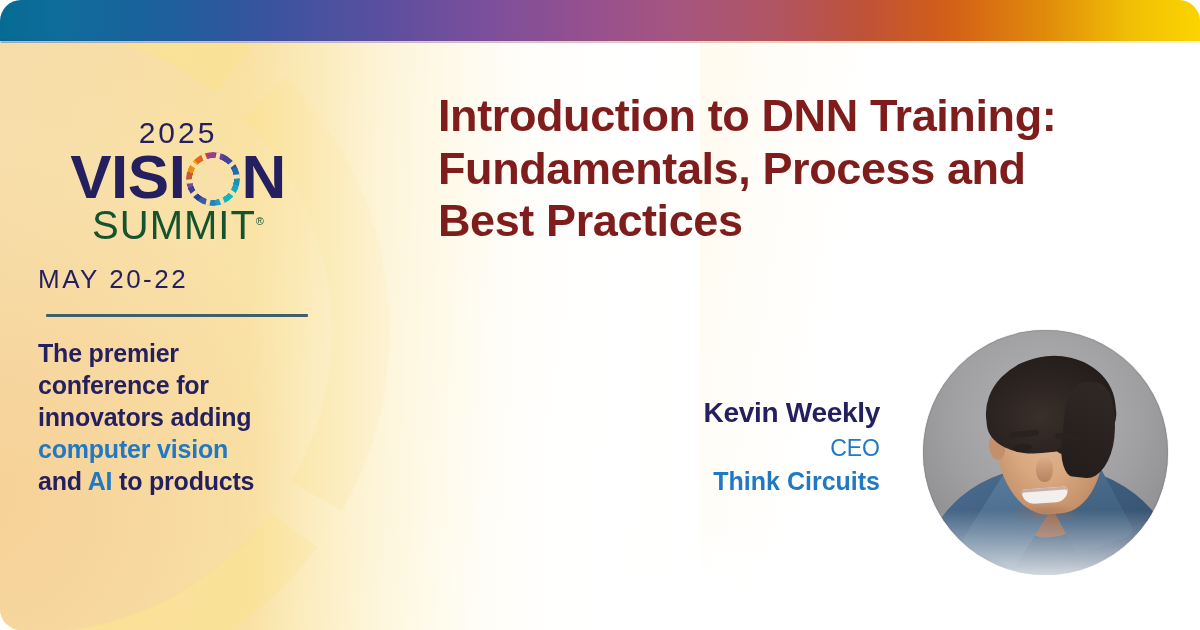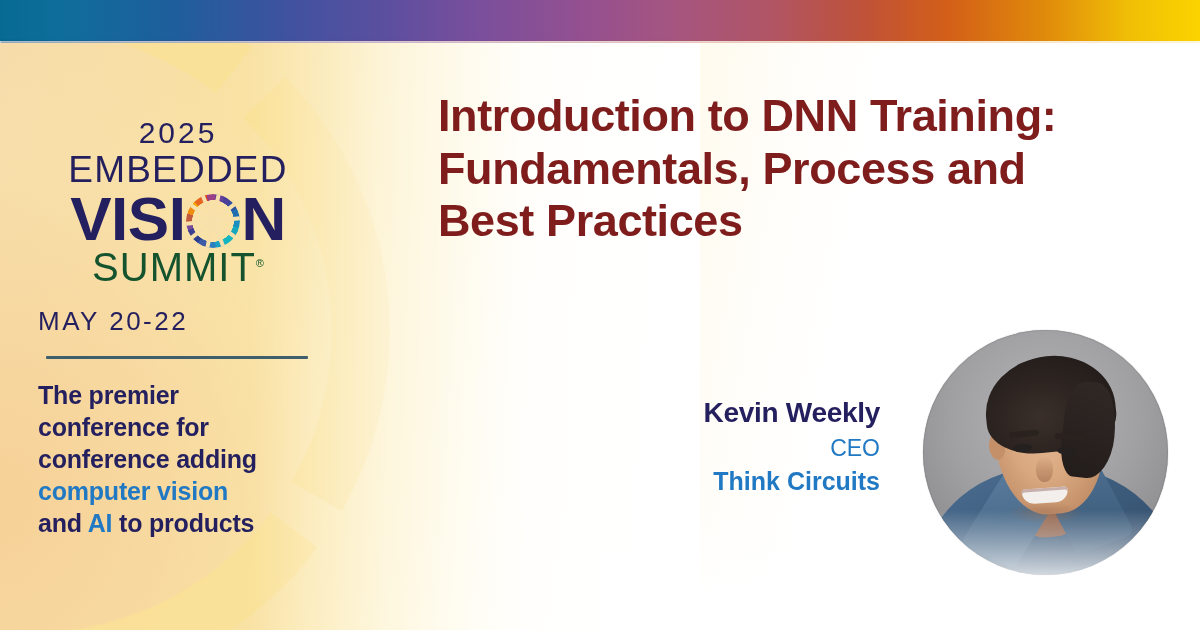--- a/index.html
+++ b/index.html
@@ -8,20 +8,21 @@
     font-family:"Liberation Sans", sans-serif;
     background:#ffffff;
     position:relative;
   }
 
   #card {
     position:absolute; inset:0;
     width:1200px; height:630px;
     overflow:hidden;
     background:#ffffff;
+    border-radius:21px;
   }
 
   
   #topbar {
     position:absolute; left:0; top:0;
     width:1200px; height:41px;
     background:linear-gradient(to right,
       #066b93 0%,
       #0f6d9b 5%,
       #1d5f9c 14%,
@@ -425,21 +426,20 @@
   <div id="bg-peach"></div>
 
   <div id="deco-wrap">
     <div id="deco-ring"></div>
     <div id="deco-fade"></div>
   </div>
 
   <div id="left-panel">
 
     <div class="logo-year">2025</div>
-    <div class="logo-embedded">EMBEDDED</div>
 
     <div class="logo-vision">
       <span class="vtxt">VISI</span>
       <span class="vision-o">
         <span class="ring"></span>
         <span class="notch" style="transform:translate(-50%,-50%) rotate(12deg)"></span>
         <span class="notch" style="transform:translate(-50%,-50%) rotate(52deg)"></span>
         <span class="notch" style="transform:translate(-50%,-50%) rotate(84deg)"></span>
         <span class="notch" style="transform:translate(-50%,-50%) rotate(126deg)"></span>
         <span class="notch" style="transform:translate(-50%,-50%) rotate(158deg)"></span>
@@ -450,21 +450,21 @@
 
     <div class="logo-summit"><span>SUMMIT</span><sup>®</sup></div>
 
     <div class="logo-dates">MAY 20-22</div>
 
     <div id="divider"></div>
 
     <div id="tagline">
       <span>The premier</span><br>
       <span>conference for</span><br>
-      <span>conference adding</span><br>
+      <span>innovators adding</span><br>
       <span class="accent">computer vision</span><br>
       <span>and </span><span class="accent">AI</span><span> to products</span>
     </div>
   </div>
 
   <h1 id="title">Introduction to DNN Training: Fundamentals, Process and Best Practices</h1>
 
   <div id="speaker-block">
     <div id="speaker-name">Kevin Weekly</div>
     <div id="speaker-role">CEO</div>

